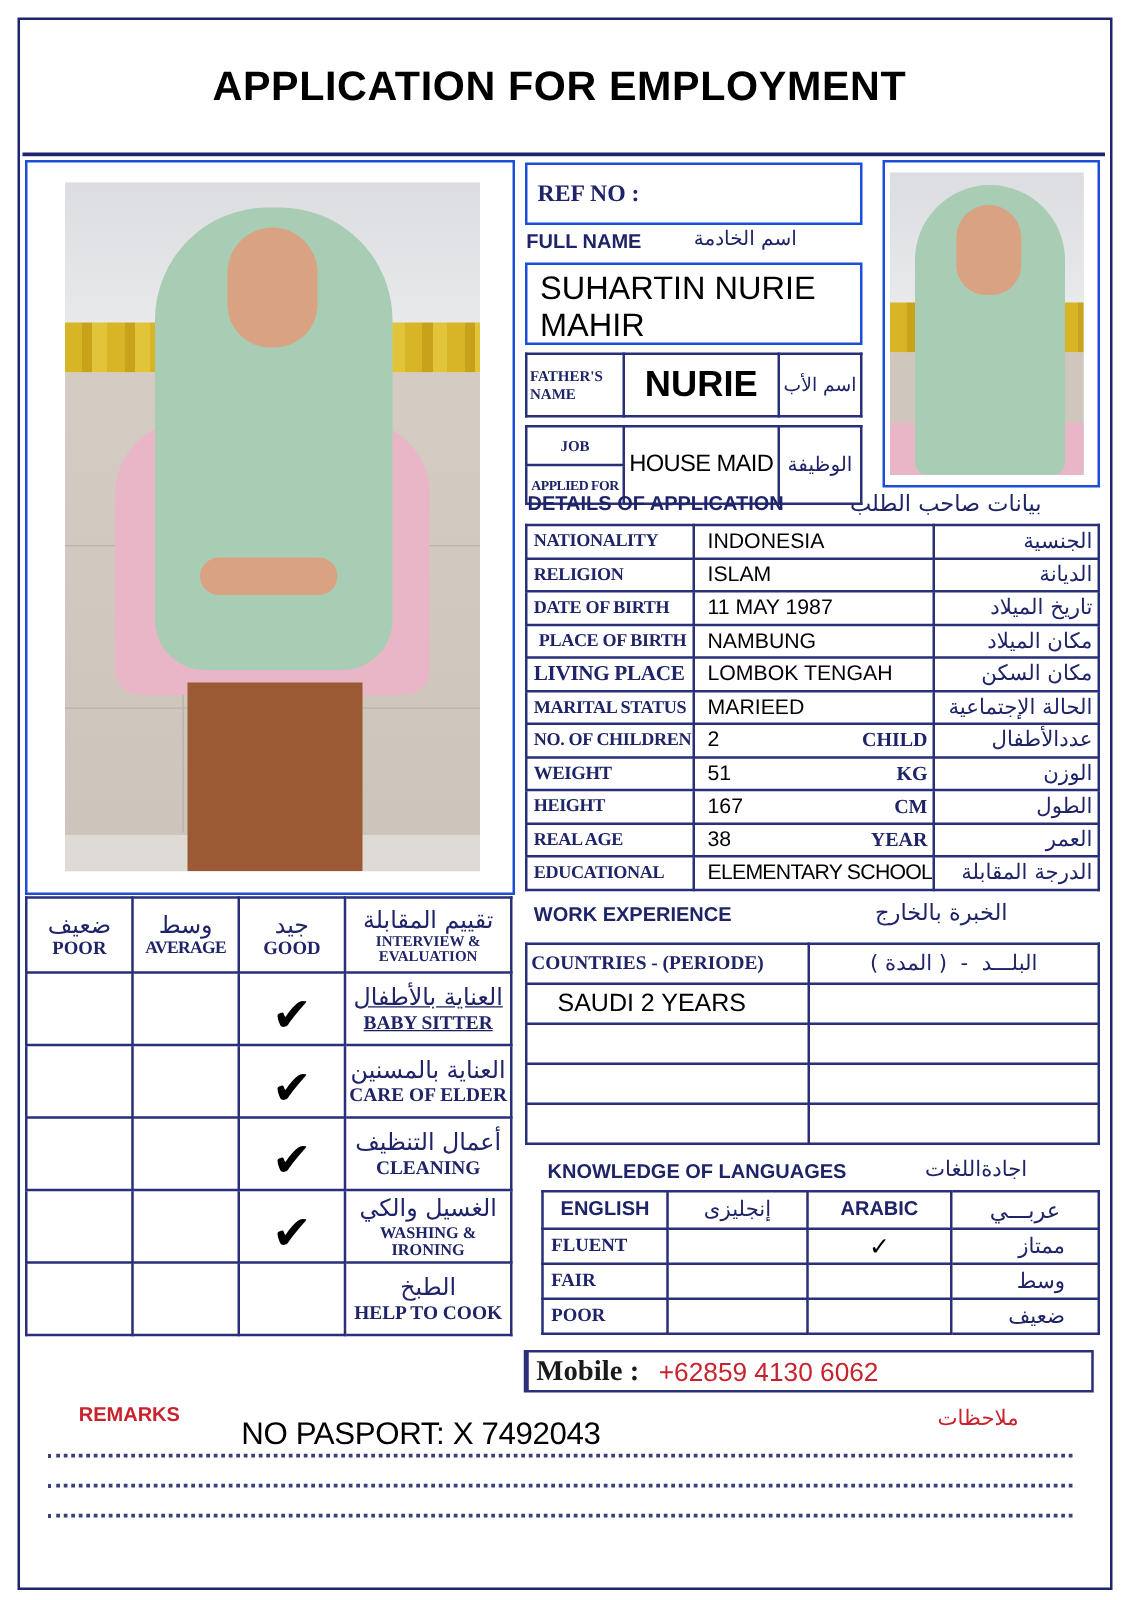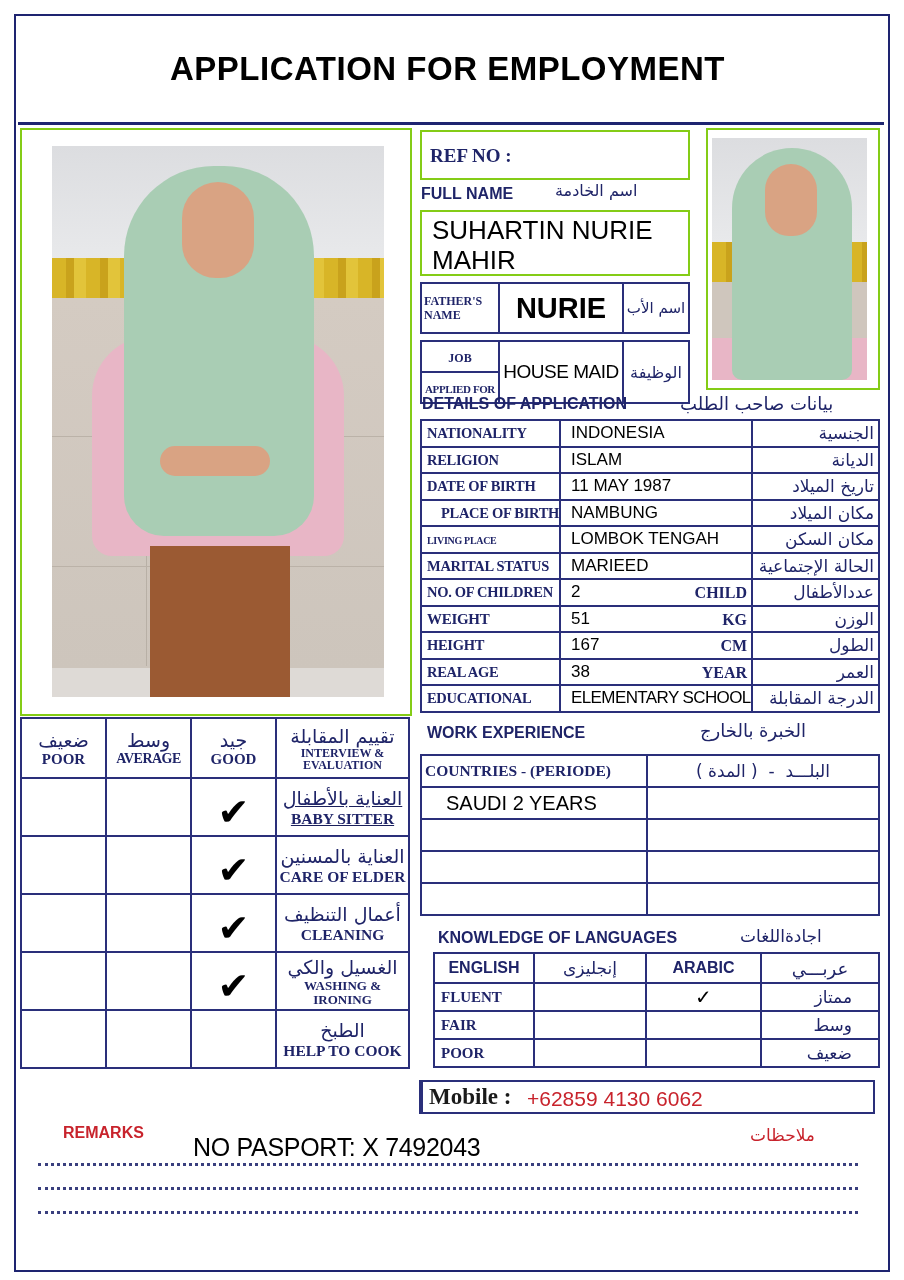--- a/index.html
+++ b/index.html
@@ -2,21 +2,21 @@
 <html><head>
 <meta charset="utf-8">
 <style>
   * { box-sizing: border-box; margin: 0; padding: 0; }
   html, body { width: 904px; height: 1280px; background: #ffffff; overflow: hidden; }
   body { position: relative; font-family: "Liberation Sans", sans-serif; color: #1a1f5c; }
   .abs { position: absolute; }
   .frame { left: 14px; top: 14px; width: 876px; height: 1258px; border: 2px solid #1e2470; }
   .title-rule { left: 18px; top: 122px; width: 866px; height: 3px; background: #1e2470; }
   .title { left: 0; top: 50px; width: 895px; text-align: center; font-family: "Liberation Sans", sans-serif; font-weight: bold; font-size: 33px; color: #000; letter-spacing: 0.5px; }
-  .box { border: 2px solid #84cc16; }
+  .box { border: 2px solid #1d4ed8; }
   .serif { font-family: "Liberation Serif", serif; font-weight: bold; color: #1f2468; }
   .sans { font-family: "Liberation Sans", sans-serif; }
   .ar { font-family: "DejaVu Sans", sans-serif; direction: rtl; color: #1f2468; }
   .val { font-family: "Liberation Sans", sans-serif; color: #000; }
 
   
   .photo { overflow: hidden; background: #e3e4e6; }
   .photo .wall-top { position: absolute; left: 0; width: 100%; background: linear-gradient(180deg,#dcdde0,#e8e9eb); }
   .photo .gold { position: absolute; left: 0; width: 100%; background: repeating-linear-gradient(90deg,#d8b527 0 14px,#c9a21c 14px 22px,#e2c43a 22px 34px); }
   .photo .tile { position: absolute; left: 0; width: 100%; background: #cfc6bd; }
@@ -134,26 +134,26 @@
         <td style="width:134px;padding-left:5px;"><span class="serif" style="font-size:14.5px;white-space:nowrap;letter-spacing:-0.3px;">RELIGION</span></td>
         <td style="width:192px;padding-left:10px;position:relative;"><span class="val" style="font-size:17px;">ISLAM</span></td>
         <td style="text-align:right;padding-right:4px;"><span class="ar" style="font-size:17px;">الديانة</span></td>
       </tr>
       <tr>
         <td style="width:134px;padding-left:5px;"><span class="serif" style="font-size:14.5px;white-space:nowrap;letter-spacing:-0.3px;">DATE OF BIRTH</span></td>
         <td style="width:192px;padding-left:10px;position:relative;"><span class="val" style="font-size:17px;">11 MAY 1987</span></td>
         <td style="text-align:right;padding-right:4px;"><span class="ar" style="font-size:17px;">تاريخ الميلاد</span></td>
       </tr>
       <tr>
-        <td style="width:134px;padding-left:19px;"><span class="serif" style="font-size:14.5px;white-space:nowrap;letter-spacing:-0.3px;">PLACE OF BIRTH</span></td>
+        <td style="width:134px;padding-left:9px;"><span class="serif" style="font-size:14.5px;white-space:nowrap;letter-spacing:-0.3px;">PLACE OF BIRTH</span></td>
         <td style="width:192px;padding-left:10px;position:relative;"><span class="val" style="font-size:17px;">NAMBUNG</span></td>
         <td style="text-align:right;padding-right:4px;"><span class="ar" style="font-size:17px;">مكان الميلاد</span></td>
       </tr>
       <tr>
-        <td style="width:134px;padding-left:5px;"><span class="serif" style="font-size:10px;white-space:nowrap;letter-spacing:-0.3px;">LIVING PLACE</span></td>
+        <td style="width:134px;padding-left:5px;"><span class="serif" style="font-size:17px;white-space:nowrap;letter-spacing:-0.3px;">LIVING PLACE</span></td>
         <td style="width:192px;padding-left:10px;position:relative;"><span class="val" style="font-size:17px;">LOMBOK TENGAH</span></td>
         <td style="text-align:right;padding-right:4px;"><span class="ar" style="font-size:17px;">مكان السكن</span></td>
       </tr>
       <tr>
         <td style="width:134px;padding-left:5px;"><span class="serif" style="font-size:14.5px;white-space:nowrap;letter-spacing:-0.3px;">MARITAL STATUS</span></td>
         <td style="width:192px;padding-left:10px;position:relative;"><span class="val" style="font-size:17px;">MARIEED</span></td>
         <td style="text-align:right;padding-right:4px;"><span class="ar" style="font-size:17px;">الحالة الإجتماعية</span></td>
       </tr>
       <tr>
         <td style="width:134px;padding-left:5px;"><span class="serif" style="font-size:14.5px;white-space:nowrap;letter-spacing:-0.3px;">NO. OF CHILDREN</span></td>

